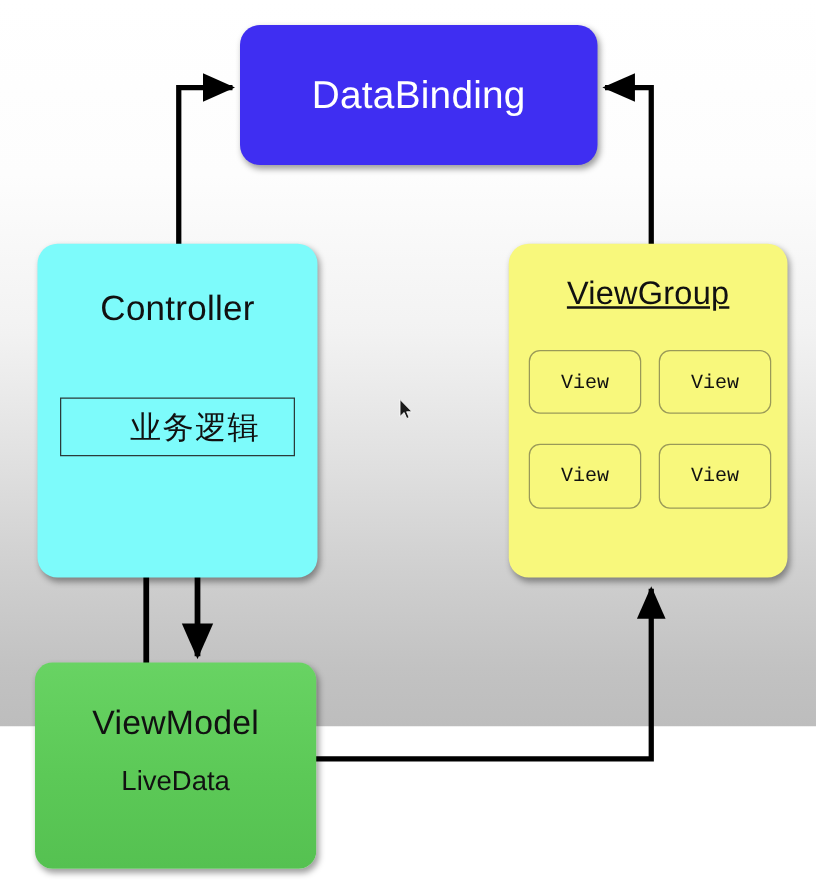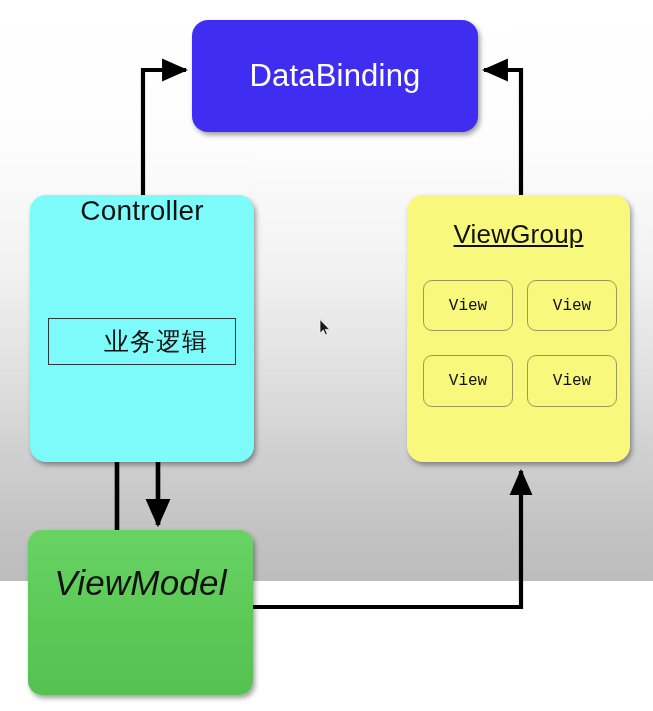--- a/index.html
+++ b/index.html
@@ -74,20 +74,21 @@
   #controller-node {
     left: 30px;
     top: 195px;
     width: 224px;
     height: 267px;
     background: #7dfbfb;
     border-radius: 16px;
   }
   #controller-node .node-title {
     font-size: 28px;
+    margin-top: 36px;
     text-align: center;
   }
   #business-logic-box {
     position: absolute;
     left: 18px;
     top: 123px;
     width: 188px;
     height: 47px;
     box-sizing: border-box;
     border: 1.6px solid #2b3a3a;
@@ -145,23 +146,22 @@
   
   #viewmodel-node {
     left: 28px;
     top: 530px;
     width: 225px;
     height: 165px;
     background: linear-gradient(to bottom, #68d363 0%, #5cc957 55%, #55c151 100%);
     border-radius: 14px;
   }
   #viewmodel-node .node-title {
-    font-size: 35px;
+    font-size: 27px;
     margin-top: 33px;
-    font-style: italic;
   }
   #viewmodel-node .node-sub {
     font-size: 22px;
     color: #111;
     margin-top: 18px;
   }
 
   
   #mouse-cursor {
     position: absolute;
@@ -210,19 +210,20 @@
     <div id="view-grid">
       <div class="view-box">View</div>
       <div class="view-box">View</div>
       <div class="view-box">View</div>
       <div class="view-box">View</div>
     </div>
   </div>
 
   <div class="node" id="viewmodel-node">
     <div class="node-title">ViewModel</div>
+    <div class="node-sub">LiveData</div>
   </div>
 
   <svg id="mouse-cursor" viewBox="0 0 12 18" width="12" height="18">
     <path d="M 1 0.6 L 1 14.2 L 4.3 11.0 L 6.4 15.8 L 8.3 15.0 L 6.3 10.4 L 10.6 10.4 z" fill="#1a1a1a" stroke="#ffffff" stroke-width="0.7"></path>
   </svg>
 
 </div>
 
 </body></html>

